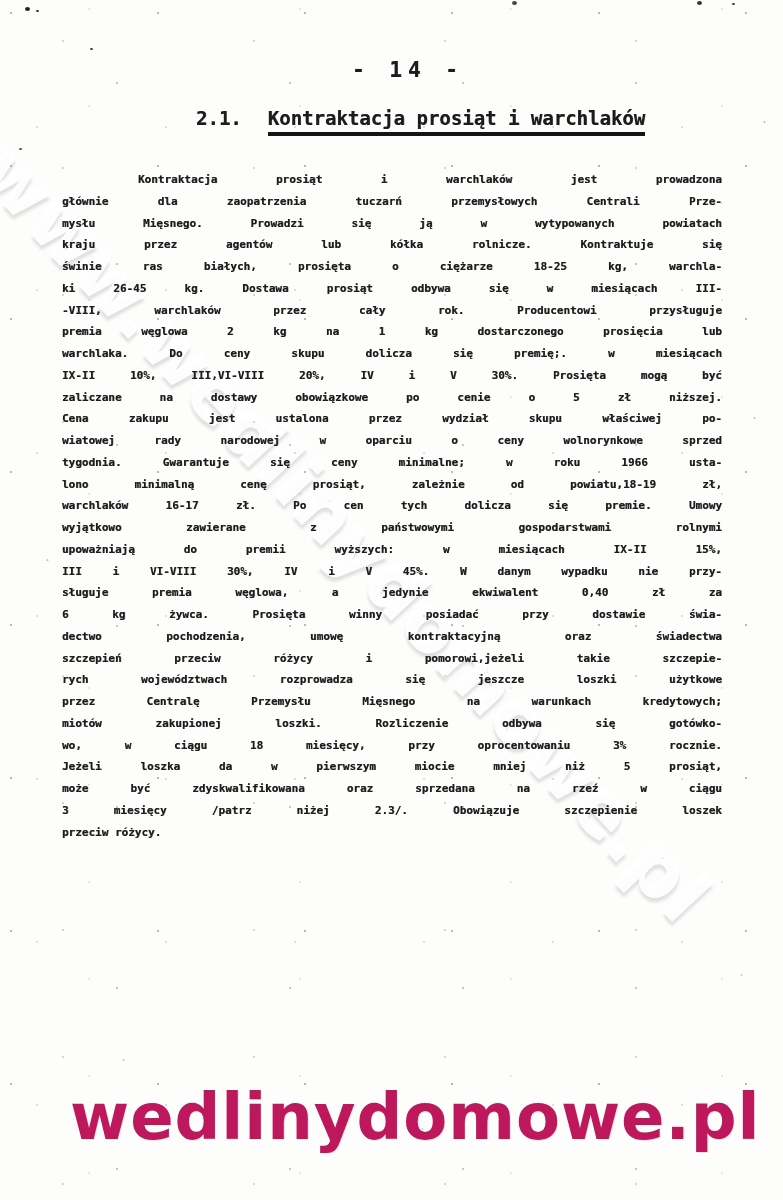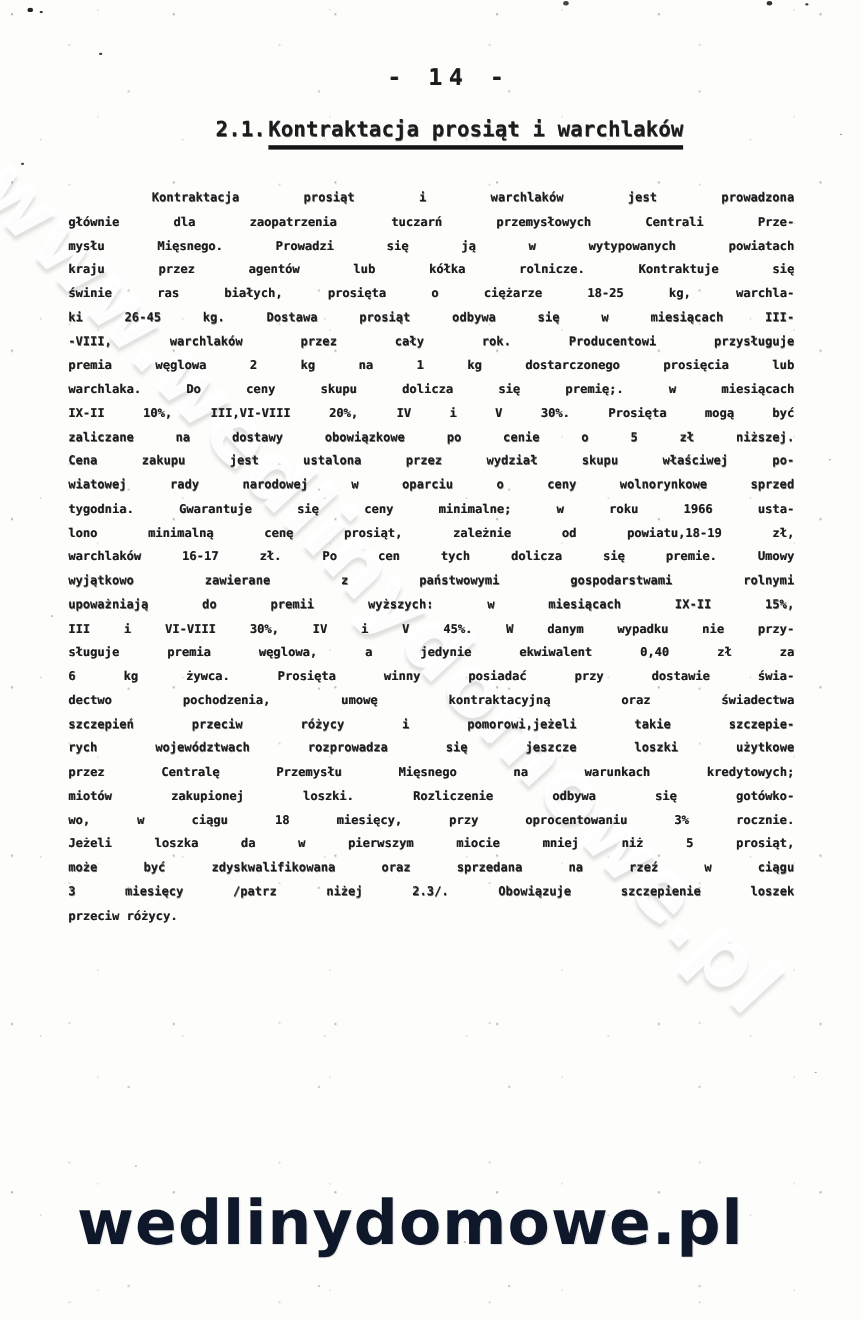--- a/index.html
+++ b/index.html
@@ -35,34 +35,34 @@
     position:absolute; z-index:1; white-space:nowrap;
     font-family:"DejaVu Sans", sans-serif; font-weight:bold; font-size:74px;
     transform-origin:0 0; letter-spacing:1px;
     color:rgba(255,255,255,.92);
     text-shadow:3px 3px 3px rgba(110,110,110,.20), -2px -2px 2px rgba(255,255,255,.95);
   }
   .wm1 { left:26px; top:128px; transform:rotate(47deg); }
   
   .wm-bottom {
     position:absolute; z-index:1; left:70px; top:1080px;
-    font-family:"DejaVu Sans", sans-serif; font-weight:bold; font-size:56px;
-    letter-spacing:1px; color:#0f172a; text-shadow:1px 1px 0 #e6e6e6; white-space:nowrap;
+    font-family:"DejaVu Sans", sans-serif; font-weight:bold; font-size:64px;
+    letter-spacing:1px; color:#be185d; text-shadow:1px 1px 0 #e6e6e6; white-space:nowrap;
   }
   .pageno {
     position:absolute; z-index:2; top:58px; left:352px;
     font-size:21px; font-weight:bold; letter-spacing:6px; white-space:nowrap;
     text-shadow:.4px .4px 0 rgba(20,20,20,.65);
   }
   .heading {
     position:absolute; z-index:2; top:107px; left:196px;
     font-size:19px; font-weight:bold; white-space:nowrap;
     text-shadow:.4px .4px 0 rgba(20,20,20,.65);
   }
-  .heading .num { margin-right:2px; }
+  .heading .num { margin-right:26px; }
   .heading .title { border-bottom:4px solid #151515; padding-bottom:3px; }
   .bodytext {
     position:absolute; z-index:2; top:169px; left:62px; width:660px;
     font-size:11px; font-weight:bold; line-height:21.75px;
     text-shadow:.4px .4px 0 rgba(20,20,20,.6);
   }
   .line { text-align:justify; text-align-last:justify; }
   .line:first-child { text-indent:76px; }
   .line:last-child { text-align-last:left; }
 </style>

